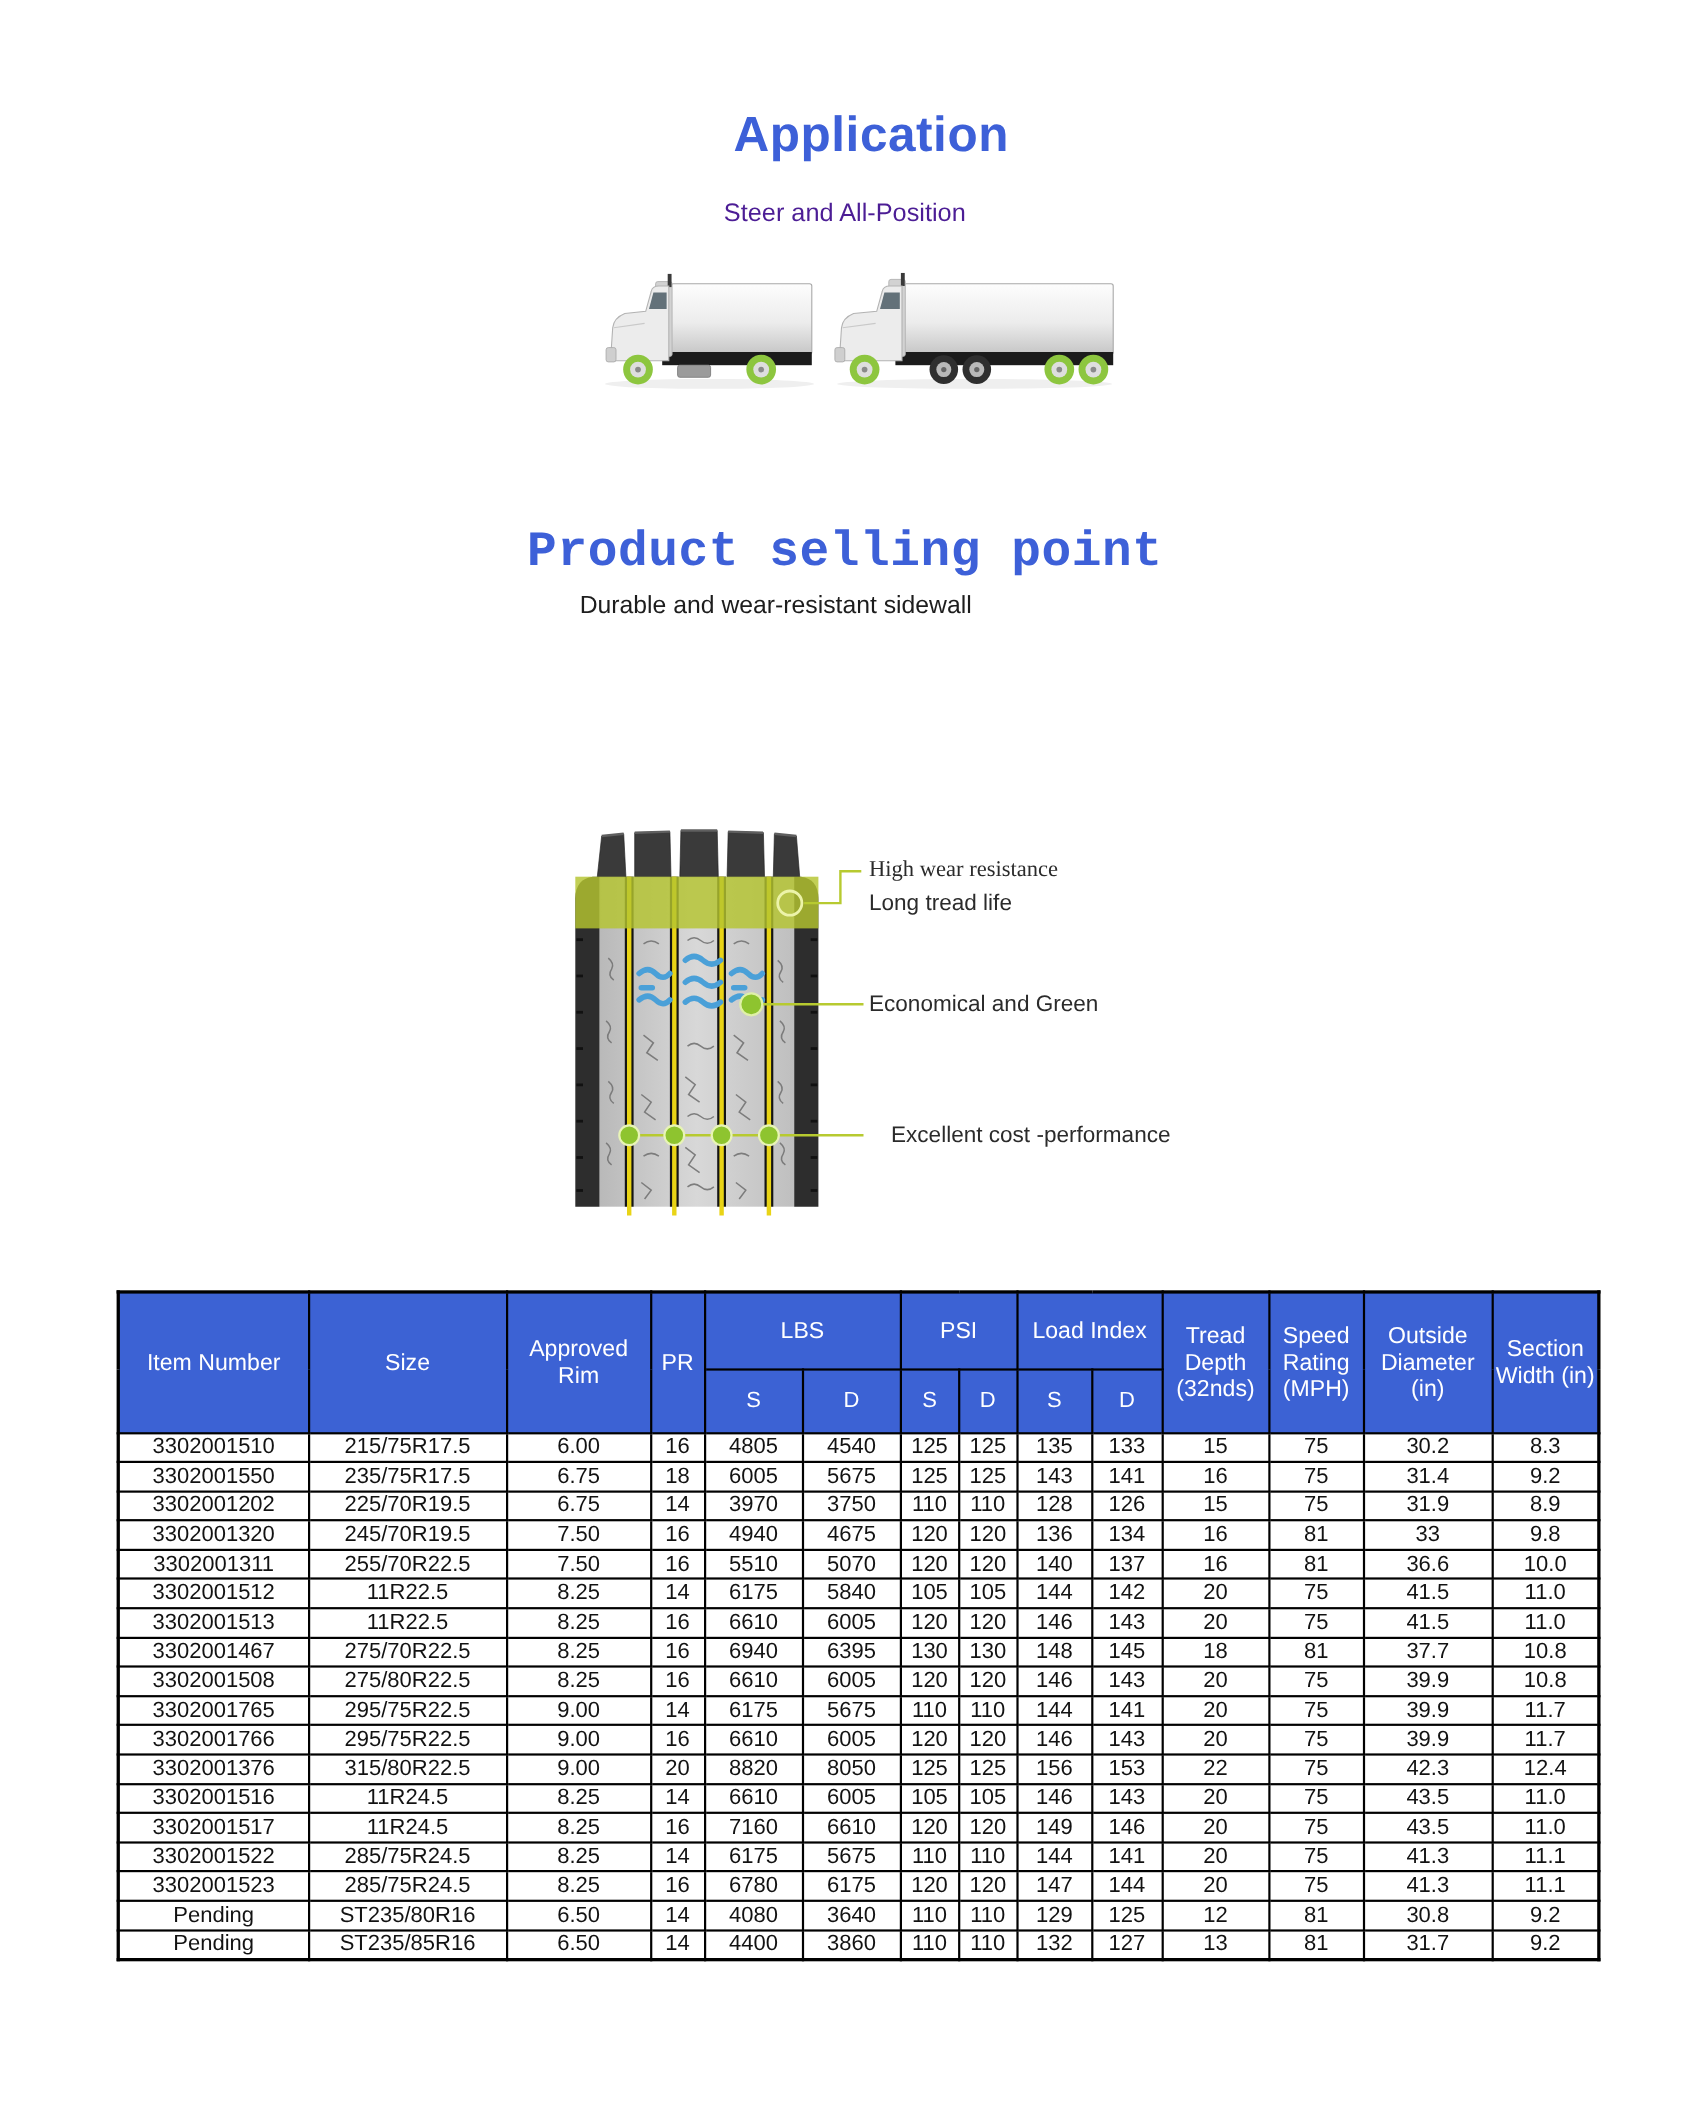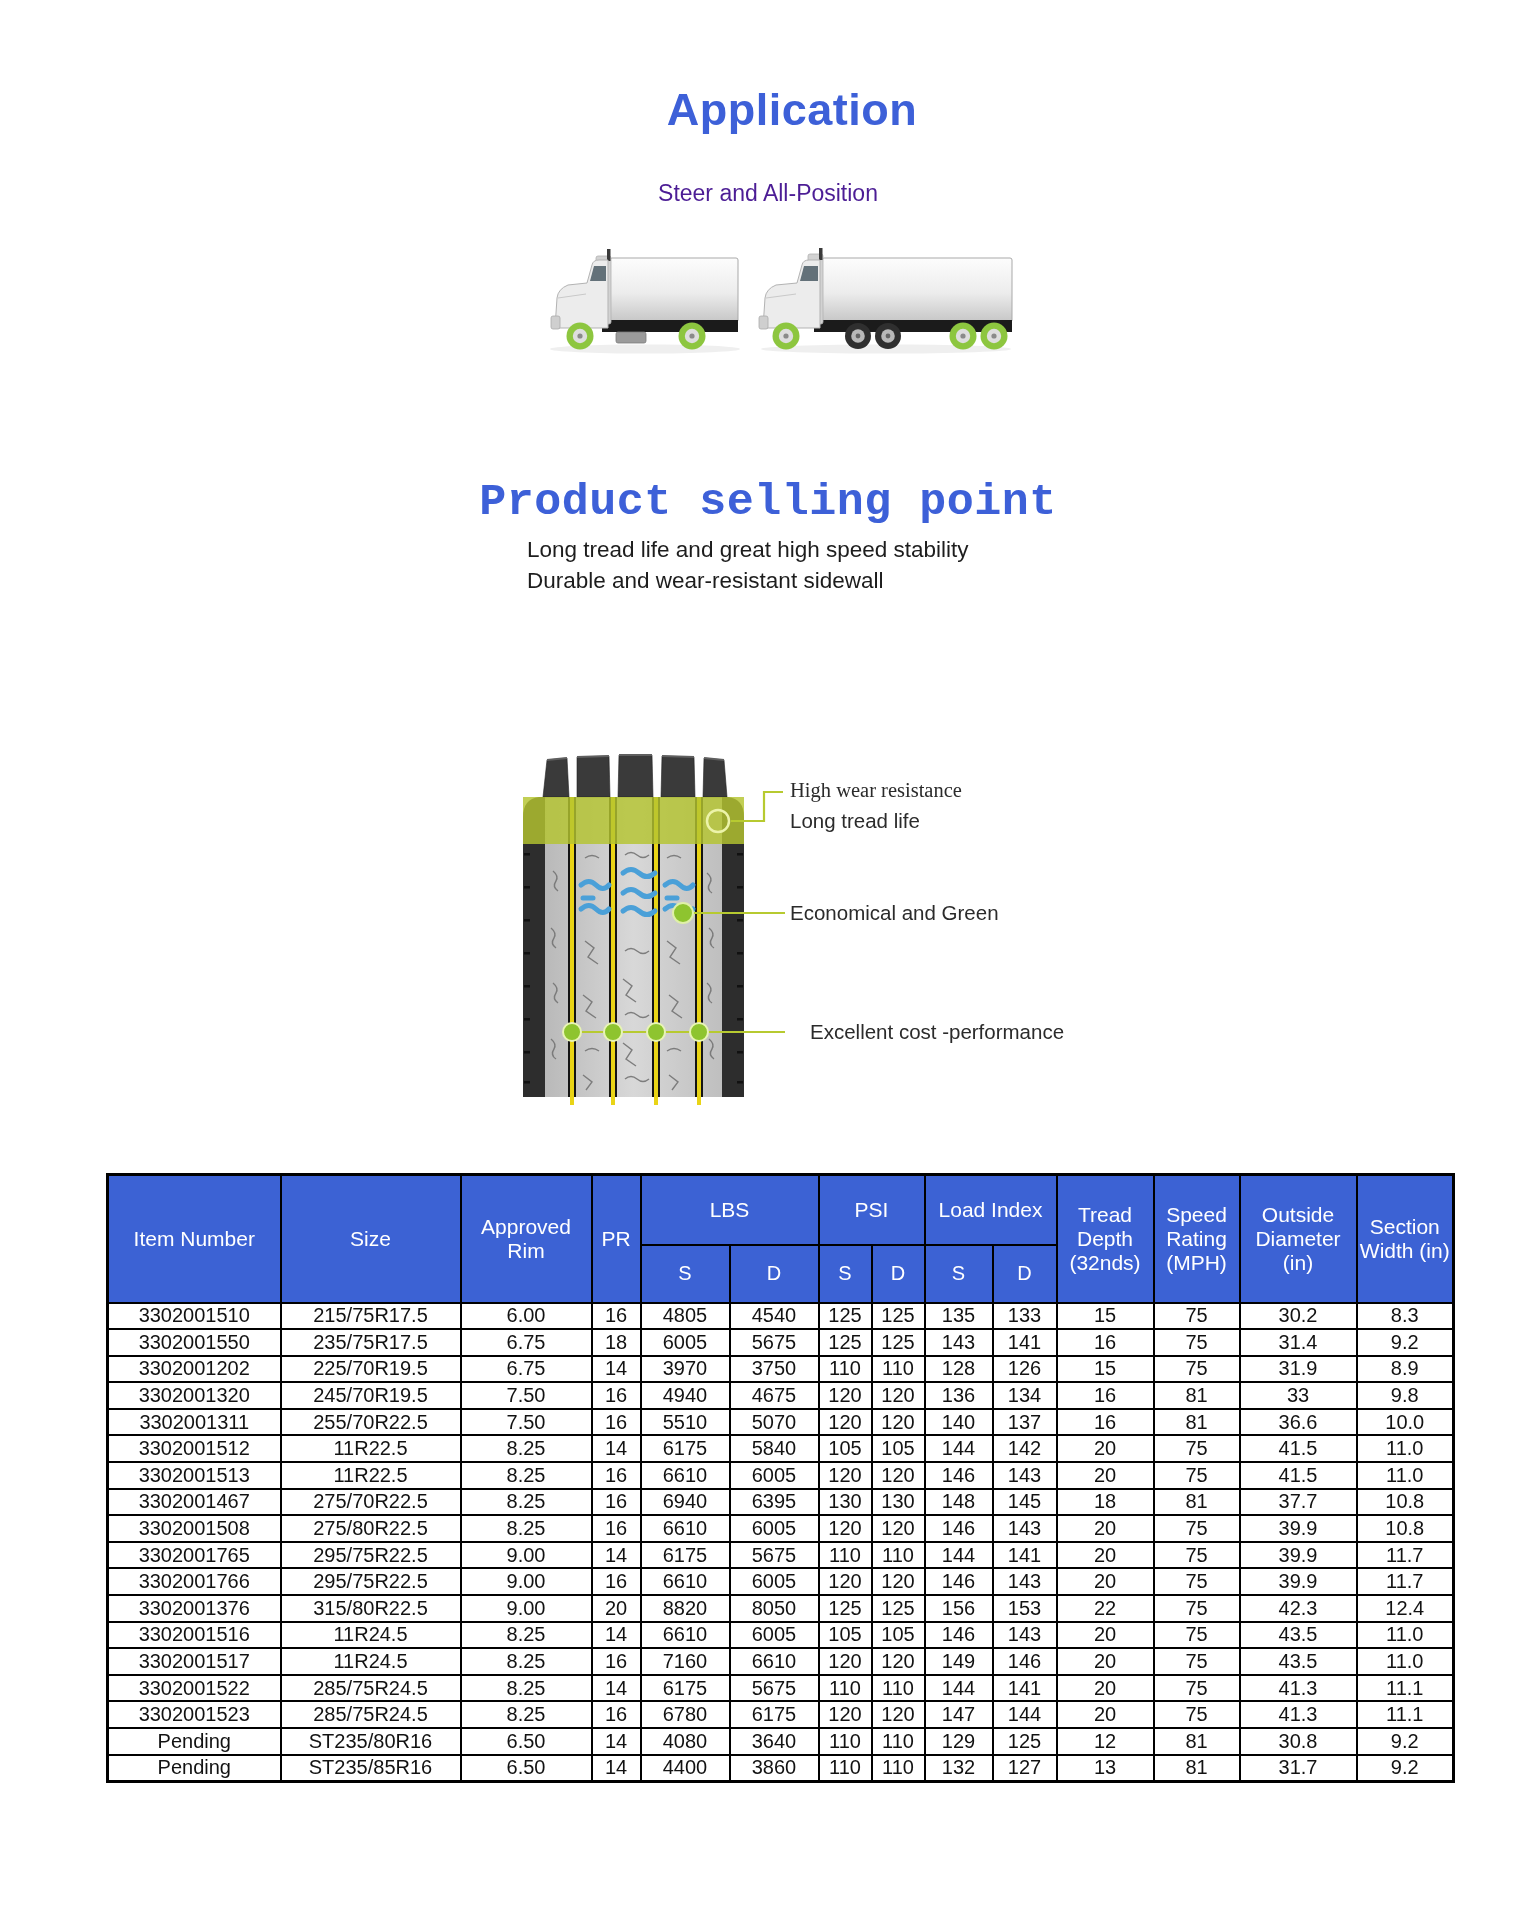--- a/index.html
+++ b/index.html
@@ -2,21 +2,21 @@
 <html><head>
 <meta charset="utf-8">
 <style>
   html,body { margin:0; padding:0; }
   body {
     width:1536px; height:1920px; background:#ffffff; position:relative;
     font-family:"Liberation Sans", sans-serif; color:#1c1c1c; overflow:hidden;
   }
   .centered { position:absolute; left:0; right:0; text-align:center; }
   .big-title { font-size:45px; font-weight:700; color:#3d60d8; letter-spacing:0.5px; }
-  #application-title { top:54px;margin-left:48px; }
+  #application-title { top:66px;margin-left:48px; }
   #application-subtitle { top:180px; font-size:23px; color:#4c1d95;text-align:center; }
   #selling-title { top:440px;font-family:Liberation Mono, monospace; }
   #trucks { position:absolute; left:540px; top:248px; width:480px; height:110px; }
   #selling-list { position:absolute; left:527px; top:534px; margin:0; padding:0; list-style:none;
     font-size:22.5px; line-height:31px; color:#1d1d1d; }
   #figure { position:absolute; left:500px; top:748px; width:560px; height:366px; }
   #figure svg { position:absolute; left:0; top:0; }
   .callout-label { position:absolute; font-size:20.5px; color:#2b2b2b; white-space:nowrap; }
   #callout-wear-1 { left:290px; top:31px;font-family:Liberation Serif, serif; }
   #callout-wear-2 { left:290px; top:61px; }
@@ -116,21 +116,20 @@
           <circle cx="236" cy="88" r="7.2" fill="#dedede"></circle>
           <circle cx="236" cy="88" r="2.6" fill="#8a8a8a"></circle>
       </g>
     </g>
   </svg>
 </div>
 
 <h2 id="selling-title" class="centered big-title">Product selling point</h2>
 
 <ul id="selling-list">
-  <li>Long tread life and great high speed stability</li>
   <li>Durable and wear-resistant sidewall</li>
 </ul>
 
 <div id="figure">
   <svg width="560" height="366" viewBox="0 0 560 366">
     <g transform="translate(17,5)">
 
       <rect x="28" y="44" width="177" height="300" fill="url(#treadG)"></rect>
 
       <path d="M6,64 Q6,46 22,44 L28,44 L28,344 L6,344 Z" fill="#2d2d2d"></path>

